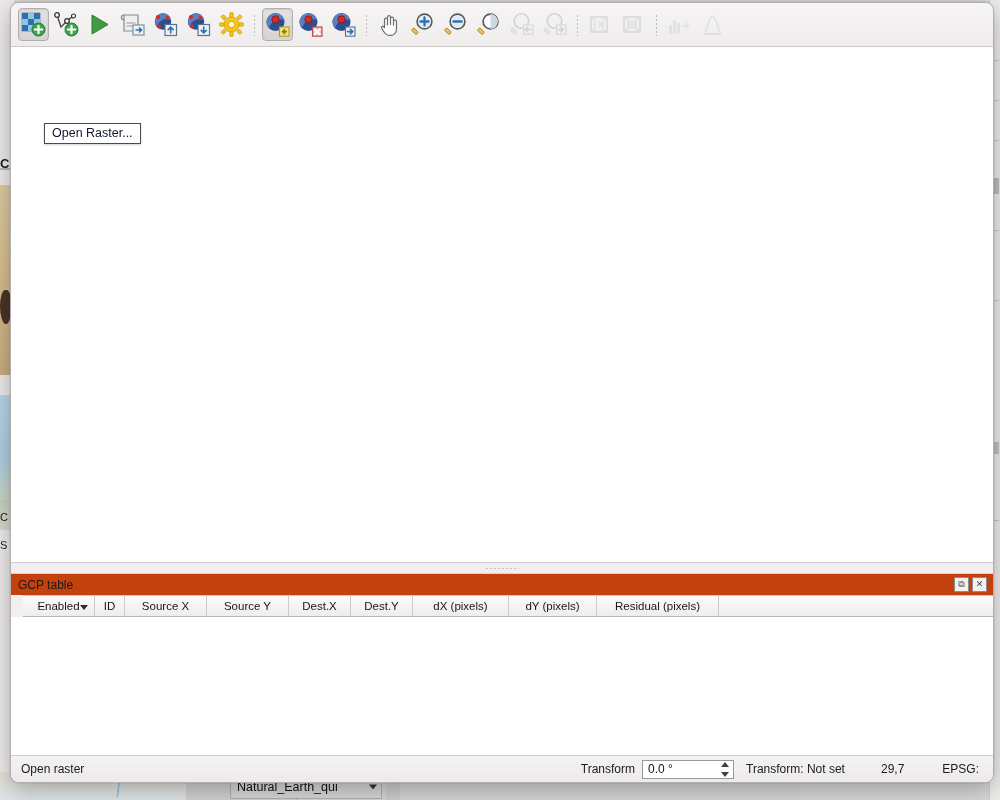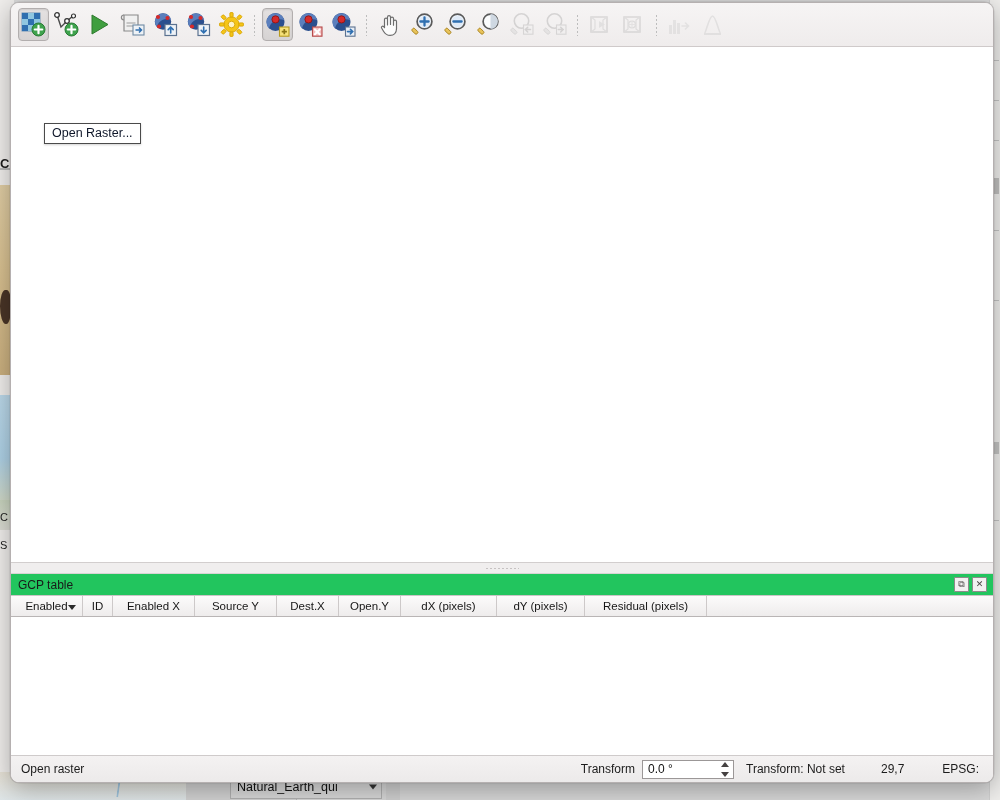--- a/index.html
+++ b/index.html
@@ -194,39 +194,40 @@
   #gcp-dock {
     flex: 0 0 208px;
     display: flex; flex-direction: column;
     background: #f1efef;
     border-top: 1px solid #d8d4d4;
   }
   #gcp-dock-header {
     height: 21px; flex: 0 0 21px;
     display: flex; align-items: center;
     padding: 0 5px 0 7px;
-    background: #22c55e;
+    background: #c2410c;
     position: relative;
   }
   #gcp-dock-title { font-size: 12px; color: #1a1a1a; }
   #gcp-dock-buttons { position: absolute; right: 6px; top: 3px; display: flex; gap: 3px; }
   .dock-btn {
     width: 13px; height: 13px;
     border: 1px solid #8e8a8a;
     background: #f3f1f1;
     display: flex; align-items: center; justify-content: center;
     color: #4a4646; font-size: 9px; line-height: 1;
     border-radius: 1px;
   }
   #gcp-table-headers {
     height: 20px; flex: 0 0 20px;
     display: flex;
     background: linear-gradient(180deg,#fcfbfb 0%,#eeecec 100%);
     border-top: 1px solid #cac6c6;
     border-bottom: 1px solid #b9b5b5;
+    margin-left: 12px;
   }
   .th {
     font-size: 11.5px; color: #161616;
     display: flex; align-items: center; justify-content: center;
     border-right: 1px solid #cdc9c9;
     box-sizing: border-box;
     position: relative;
     white-space: nowrap;
   }
   .th.sorted::after {
@@ -563,24 +564,24 @@
       <span id="gcp-dock-title">GCP table</span>
       <div id="gcp-dock-buttons">
         <span class="dock-btn">⧉</span>
         <span class="dock-btn">✕</span>
       </div>
     </div>
 
     <div id="gcp-table-headers">
       <div class="th sorted" style="width:72px">Enabled</div>
       <div class="th" style="width:30px">ID</div>
-      <div class="th" style="width:82px">Enabled X</div>
+      <div class="th" style="width:82px">Source X</div>
       <div class="th" style="width:82px">Source Y</div>
       <div class="th" style="width:62px">Dest.X</div>
-      <div class="th" style="width:62px">Open.Y</div>
+      <div class="th" style="width:62px">Dest.Y</div>
       <div class="th" style="width:96px">dX (pixels)</div>
       <div class="th" style="width:88px">dY (pixels)</div>
       <div class="th" style="width:122px">Residual (pixels)</div>
       <div id="gcp-table-filler"></div>
     </div>
 
     <div id="gcp-table-body"></div>
 
     <div id="statusbar">
       <span id="status-message">Open raster</span>

